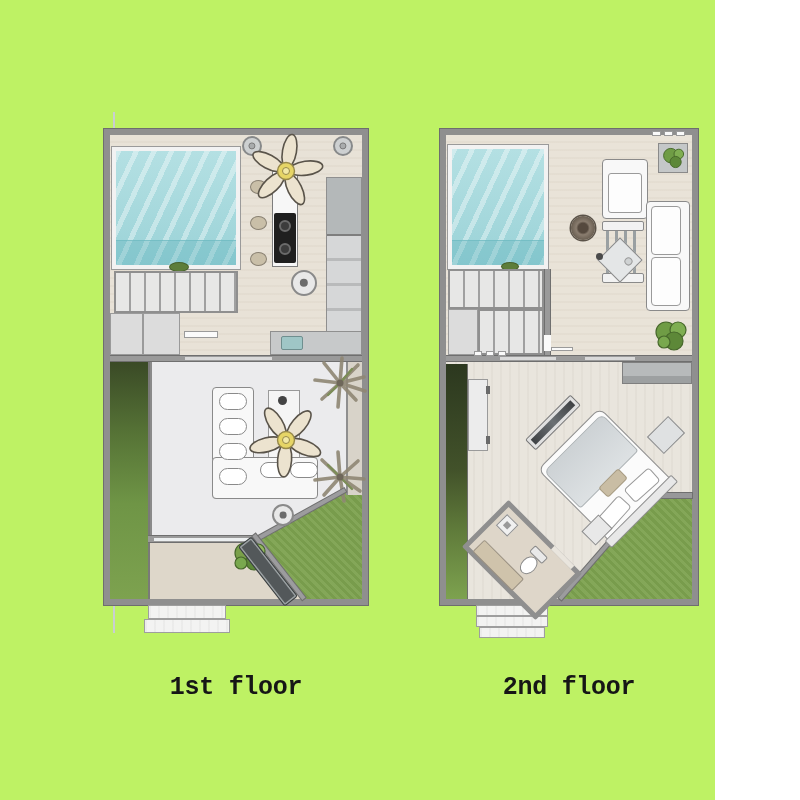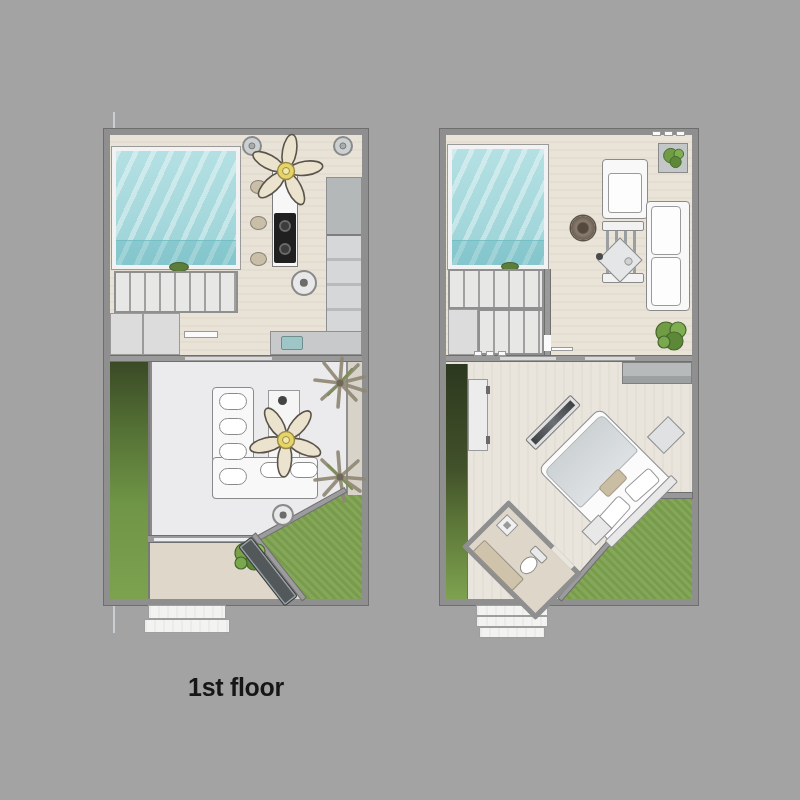--- a/index.html
+++ b/index.html
@@ -1,17 +1,17 @@
 <!DOCTYPE html>
 <html><head>
 <meta charset="utf-8">
 <style>
   html,body{margin:0;padding:0;background:#ffffff;}
-  #canvas{position:relative;width:800px;height:800px;background:#a3a3a3;overflow:hidden;
-          font-family:Liberation Sans, sans-serif;}
+  #canvas{position:relative;width:715px;height:800px;background:#bef264;overflow:hidden;
+          font-family:Liberation Mono, monospace;}
   .a{position:absolute;}
   .plan{position:absolute;box-sizing:border-box;border:6px solid #8f8f8f;
         box-shadow:0 0 0 1px #6e6e6e, inset 0 0 0 2px rgba(255,255,255,.55);
         background:#e8e2d7;}
   .floor-label{position:absolute;top:673px;font-size:25px;font-weight:700;color:#161616;
                text-align:center;letter-spacing:-.3px;}
   
   .pool{position:absolute;box-sizing:border-box;border:4px solid #f2f2f2;
         box-shadow:0 0 0 1px #9a9a9a, inset 0 0 0 1px #8fb9bd;
         background:#a9dade;overflow:hidden;}
@@ -312,13 +312,14 @@
       <div class="a" style="left:4px;top:6px;width:16px;height:16px;background:#f0f0f0;border:1px solid #8f8f8f;box-sizing:border-box;">
         <div class="a" style="left:4px;top:4px;width:6px;height:6px;background:#9a9a9a;"></div>
       </div>
       <div class="a" style="left:46px;top:8px;width:18px;height:9px;background:#e9e9e9;border:1px solid #8a8a8a;box-sizing:border-box;border-radius:2px;"></div>
       <div class="a" style="left:48px;top:17px;width:15px;height:20px;background:#ffffff;border:1px solid #8a8a8a;box-sizing:border-box;border-radius:50%;"></div>
       <div class="a" style="left:6px;top:40px;width:56px;height:17px;background:#cfc3ab;border:1px solid #9a9182;box-sizing:border-box;border-radius:2px;"></div>
     </div>
   </div>
 
   <div class="floor-label" style="left:104px;width:264px;">1st floor</div>
+  <div class="floor-label" style="left:440px;width:258px;">2nd floor</div>
 </div>
 
 </body></html>

